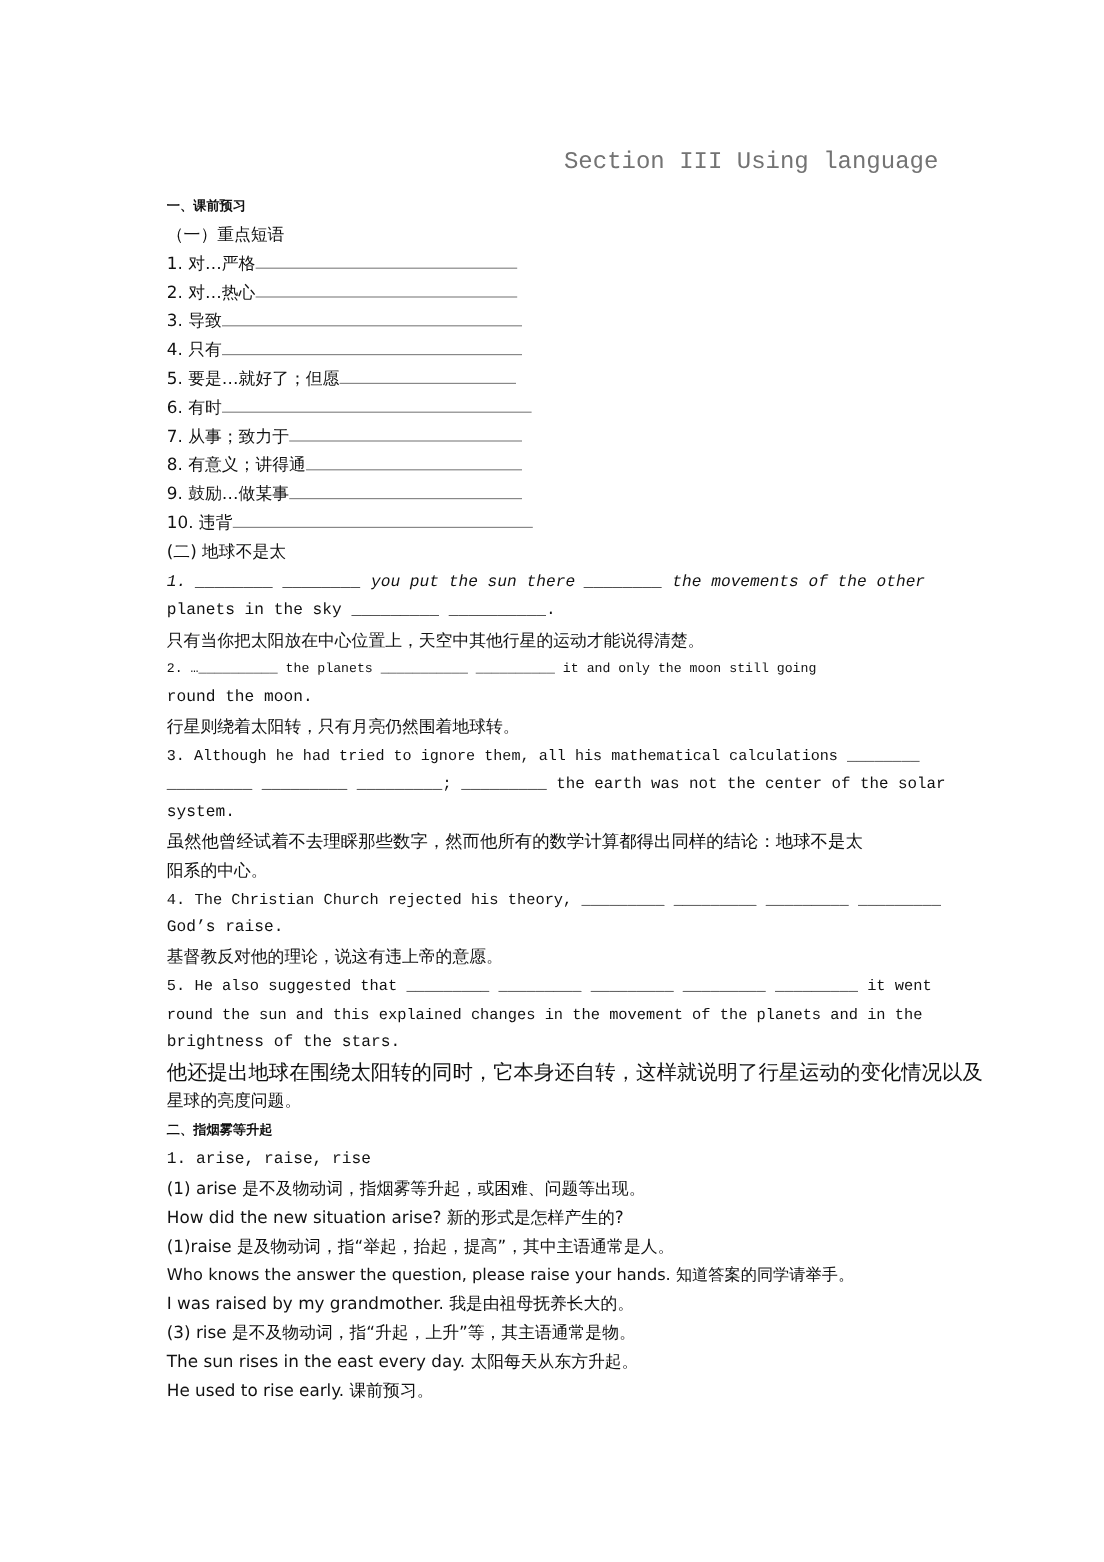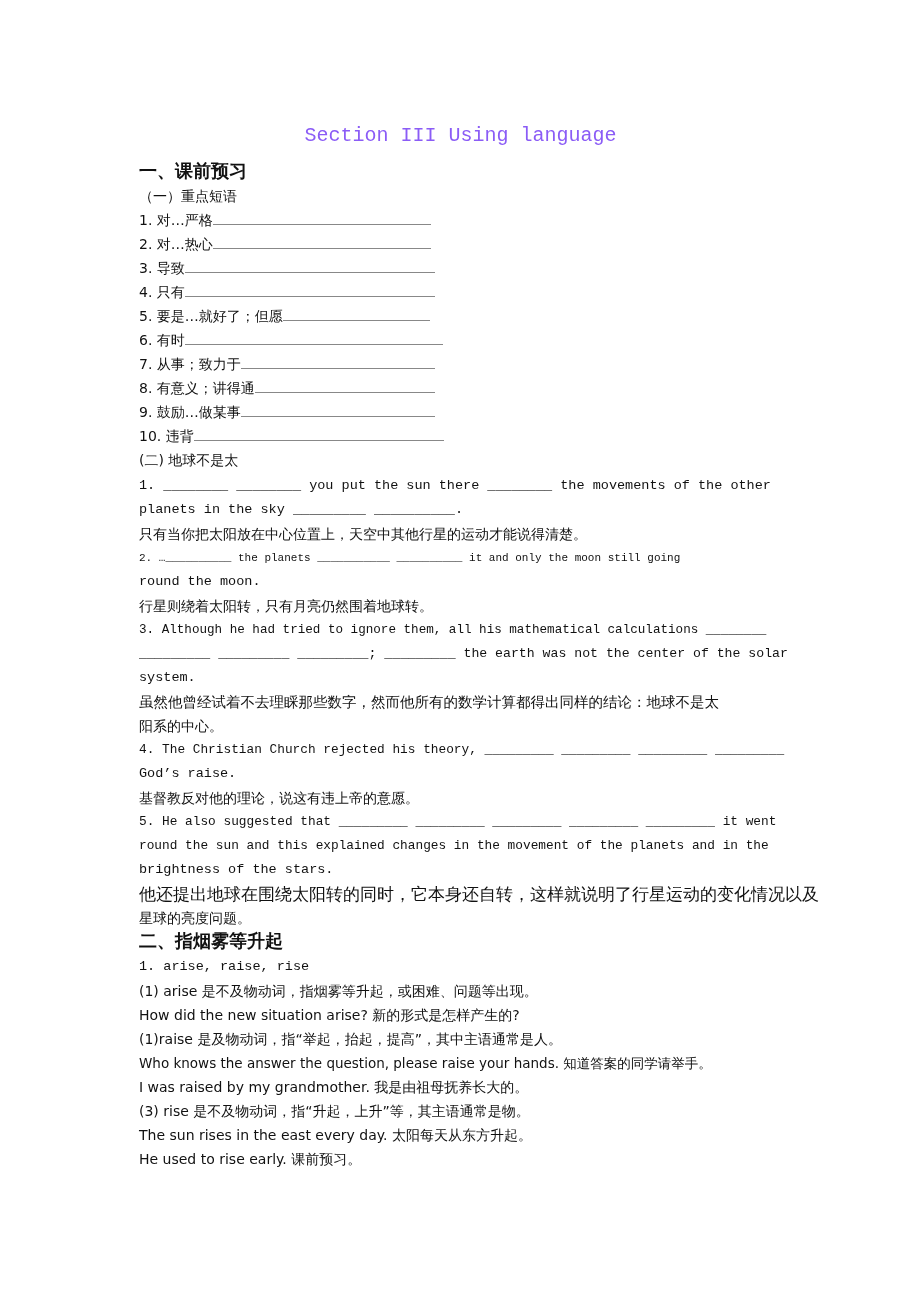--- a/index.html
+++ b/index.html
@@ -1,28 +1,28 @@
 <!DOCTYPE html>
 <html><head>
 <meta charset="utf-8">
 <style>
   html, body { margin: 0; padding: 0; background: #ffffff; }
   body { width: 920px; height: 1302px; position: relative; overflow: hidden;
          font-family: "Liberation Mono", "DejaVu Sans Mono", monospace; color: #111; }
   .page { position: absolute; left: 139px; top: 0; width: 643px; }
-  .title { position: absolute; left: 0; top: 122px; width: 643px; text-align: center;
-           color: #8b5cf6; font-family: "Liberation Mono", "DejaVu Sans Mono", monospace;
+  .title { position: absolute; left: 0; top: 122px; width: 643px; text-align: right;
+           color: #737373; font-family: "Liberation Mono", "DejaVu Sans Mono", monospace;
            font-size: 20px; letter-spacing: 0px; line-height: 28px; }
   .line { position: absolute; left: 0; font-size: 14px; line-height: 24px; height: 24px;
           white-space: nowrap; }
-  .h1 { font-weight: bold; font-family: Liberation Mono, monospace; font-size: 18px; }
+  .h1 { font-weight: bold; font-family: Liberation Serif, serif; font-size: 11px; }
   .h2 { font-family: "DejaVu Sans", sans-serif; font-size: 14px; }
   .cn { font-family: "DejaVu Sans", sans-serif; font-size: 14px; }
   .blank { display: inline-block; border-bottom: 1px solid #888; height: 14px; vertical-align: baseline; }
-  .just { width: 643px; display: flex; justify-content: space-between; }
+  .just { width: 643px; display: flex; justify-content: space-between; font-style: italic; }
 </style>
 </head>
 <body>
 
 <div class="page">
   <div class="title">Section III  Using language</div>
 
   <div class="line h1" style="top:160px">一、课前预习</div>
   <div class="line h2" style="top:184px">（一）重点短语</div>
 

